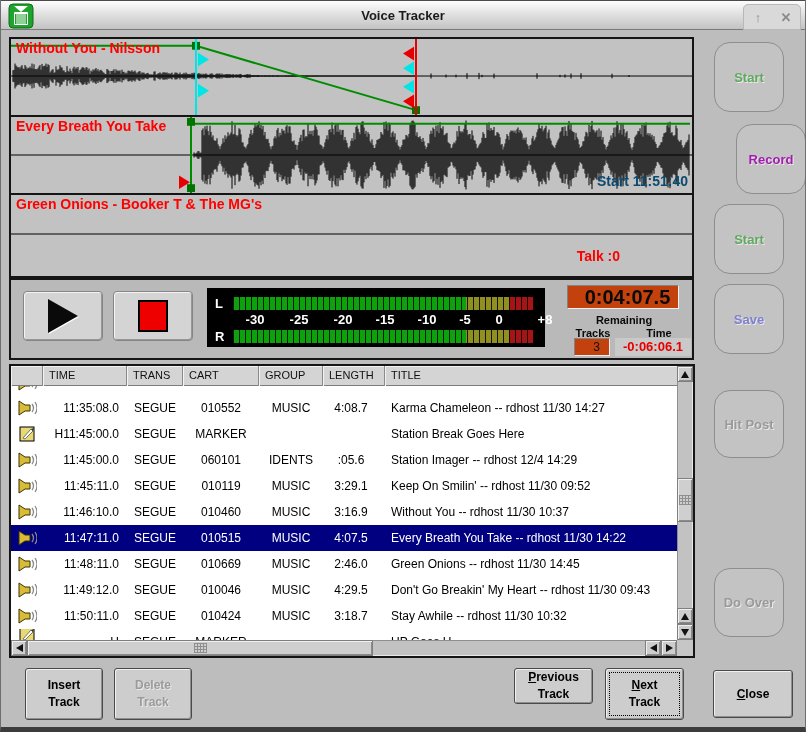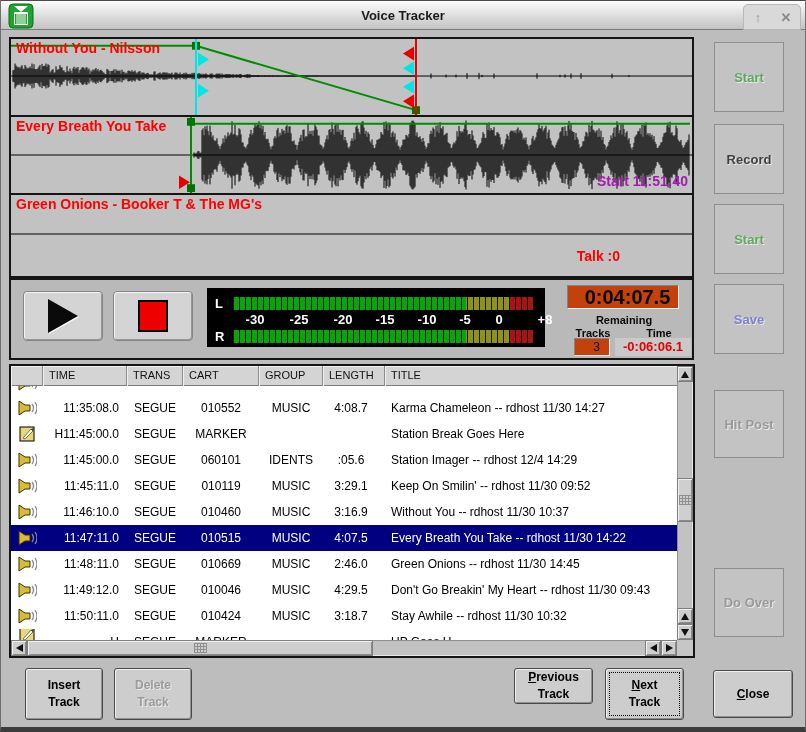--- a/index.html
+++ b/index.html
@@ -17,21 +17,21 @@
     border-radius:5px 5px 0 0;border:1px solid #b8b8b8;display:flex;}
   .win-btn{flex:1;display:flex;align-items:center;justify-content:center;
     color:#8a8a8a;font-weight:bold;font-size:13px;}
   
   .wave-area{position:absolute;left:8px;top:37px;width:685px;height:241px;
     border:2px solid #151515;background:#c2c2c2;}
   .wave-panel{position:relative;width:681px;height:78px;border-bottom:2px solid #151515;background:#c2c2c2;}
   .wave-panel:last-child{border-bottom:none;height:77px;padding-left:40px;}
   .wave-svg{position:absolute;left:0;top:0;width:100%;height:100%;}
   .wave-title{position:absolute;left:5px;top:1px;color:#f00;font-weight:bold;font-size:14px;white-space:nowrap;}
-  .start-label{position:absolute;right:4px;bottom:4px;color:#a21caf;font-weight:bold;font-size:14px;}
+  .start-label{position:absolute;right:4px;bottom:4px;color:#0c4a6e;font-weight:bold;font-size:14px;}
   .talk-label{position:absolute;right:72px;bottom:8px;color:#f00;font-weight:bold;font-size:14px;}
   .cl{stroke:#000;stroke-width:1;}
   .wf{stroke:#000;stroke-width:1;fill:none;}
   .env{stroke:#008c00;stroke-width:2;fill:none;}
   .handle{fill:#007400;}
   .vline-cyan{stroke:#00e5e5;stroke-width:2;}
   .vline-red{stroke:#e80000;stroke-width:2;}
   .tri-cyan-s{fill:#00e5e5;}
   .tri-red-s{fill:#e80000;}
   
@@ -54,23 +54,23 @@
     border-bottom:1px solid #efefef;border-right:1px solid #efefef;padding-left:9px;}
   .time-display{position:absolute;left:556px;top:5px;width:112px;height:24px;
     font-weight:bold;font-size:20px;color:#0a0a0a;text-align:center;line-height:22px;}
   .t-label{position:absolute;font-weight:bold;font-size:11px;color:#0a0a0a;text-align:center;}
   .tracks-box{position:absolute;left:563px;top:58px;width:36px;height:18px;
     font-size:12px;color:#111;text-align:center;line-height:16px;}
   .rtime-box{position:absolute;left:604px;top:58px;width:76px;height:18px;background:#c9c9c9;
     font-weight:bold;font-size:13px;color:#e80000;text-align:center;line-height:17px;}
   
   .side-btn{position:absolute;left:713px;width:70px;height:70px;background:#c3c3c3;
-    border:1px solid #8e8e8e;border-radius:0;display:flex;align-items:center;justify-content:center;
+    border:1px solid #8e8e8e;border-radius:16px;display:flex;align-items:center;justify-content:center;
     font-weight:bold;font-size:13px;text-shadow:1px 1px 0 #e9e9e9;}
-  .c-green{color:#5fa95f;} .c-red{color:#404040;} .c-blue{color:#8080d0;} .c-gray{color:#9a9a9a;}
+  .c-green{color:#5fa95f;} .c-red{color:#a21caf;margin-left:22px;} .c-blue{color:#8080d0;} .c-gray{color:#9a9a9a;}
   
   .log{position:absolute;left:8px;top:364px;width:686px;height:294px;border:2px solid #151515;background:#fff;}
   .log-inner{position:relative;width:682px;height:290px;}
   .log-header{position:absolute;left:0;top:0;width:666px;height:20px;display:grid;
     grid-template-columns:32px 84px 56px 76px 64px 62px 1fr;background:#d4d4d4;}
   .hcell{border-right:1px solid #8a8a8a;box-shadow:inset 1px 1px 0 #f2f2f2,inset 0 -1px 0 #7c7c7c;
     font-size:11px;color:#111;line-height:19px;padding-left:6px;overflow:hidden;white-space:nowrap;}
   .rows{position:absolute;left:0;top:20px;width:666px;height:254px;overflow:hidden;background:#fff;}
   .lrow{width:100%;height:26px;display:grid;grid-template-columns:32px 84px 56px 76px 64px 62px 1fr;
     font-size:12px;color:#000;line-height:26px;overflow:hidden;}

